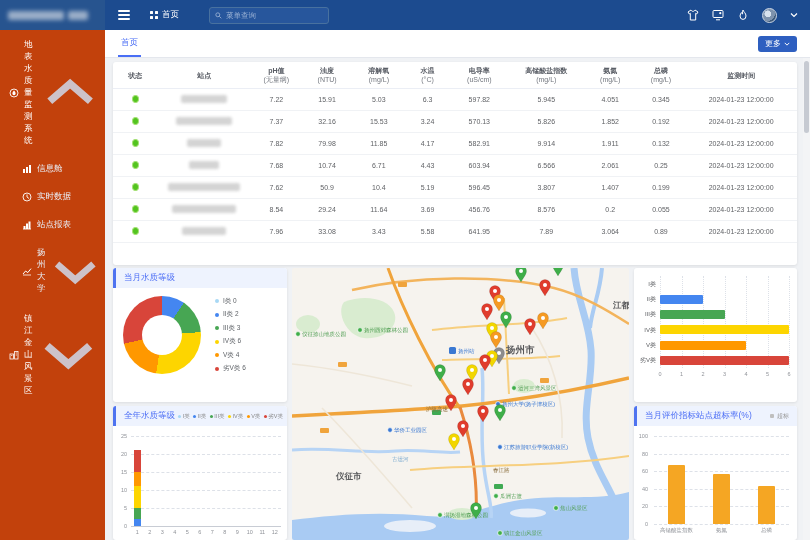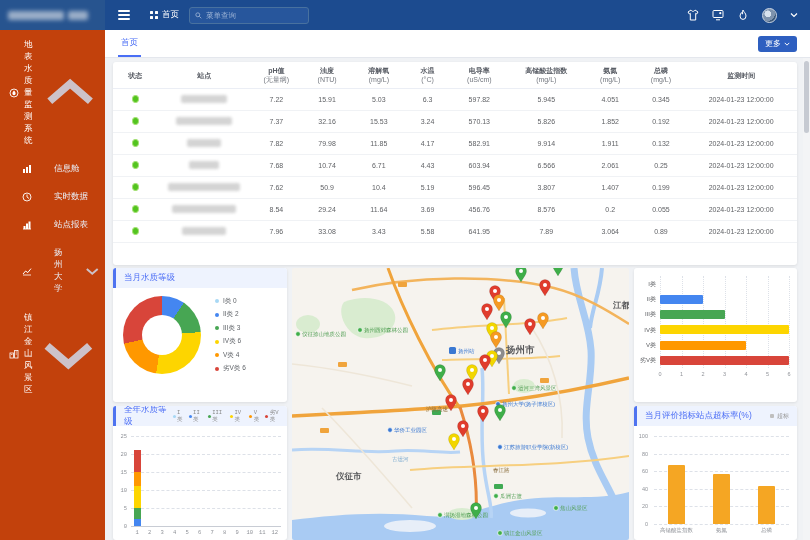--- a/index.html
+++ b/index.html
@@ -5,33 +5,33 @@
   * { margin:0; padding:0; box-sizing:border-box; }
   html,body { background:#d8dbe0; }
   body { font-family:"Liberation Sans", sans-serif; }
   .screen { position:relative; width:810px; height:540px; background:#f0f2f5; overflow:hidden; }
 
   
   .sidebar { position:absolute; left:0; top:0; width:105px; height:540px; background:#c2410c; z-index:3; }
   .logo { height:30px; display:flex; align-items:center; gap:4px; padding:0 8px; background:#27548f; }
   .redact { display:inline-block; height:9px; background:#aebdd2; border-radius:2px; filter:blur(2px); opacity:.85; }
   .nav-group-head { display:flex; align-items:center; gap:5px; padding:9px 8px 8px 9px; color:#fff; font-size:8.5px; cursor:pointer; }
-  .nav-item { display:flex; align-items:center; gap:22px; padding:8px 6px 8px 22px; color:#eaf0f9; font-size:8.5px; cursor:pointer; }
+  .nav-item { display:flex; align-items:center; gap:5px; padding:8px 6px 8px 22px; color:#eaf0f9; font-size:8.5px; cursor:pointer; }
   .nav-chev { margin-left:auto; opacity:.85; display:flex; }
   .nav-ic { width:10px; height:10px; flex:0 0 auto; display:flex; }
   .nav-ic svg, .nav-chev svg { width:100%; height:100%; }
 
   
   .navbar { position:absolute; left:105px; top:0; width:705px; height:30px; background:#1c4b8f; display:flex; align-items:center; color:#fff; z-index:2; }
   .hamburger { margin-left:13px; display:flex; flex-direction:column; gap:2.5px; cursor:pointer; }
   .hamburger i { display:block; width:12px; height:1.8px; background:#fff; border-radius:1px; }
   .crumb { margin-left:20px; display:flex; align-items:center; gap:4px; font-size:8.5px; cursor:pointer; }
   .grid-ic { width:8px; height:8px; display:grid; grid-template-columns:1fr 1fr; gap:1.2px; }
   .grid-ic i { background:#fff; border-radius:.5px; }
-  .searchbox { margin-left:10px; width:120px; height:17px; background:#27569c; border:1px solid #48719f; border-radius:3px; display:flex; align-items:center; padding:0 5px; gap:4px; }
+  .searchbox { margin-left:30px; width:120px; height:17px; background:#27569c; border:1px solid #48719f; border-radius:3px; display:flex; align-items:center; padding:0 5px; gap:4px; }
   .searchbox svg { width:7px; height:7px; flex:0 0 auto; }
   .searchbox input { flex:1; background:transparent; border:none; outline:none; color:#cdd9ea; font-size:7.5px; font-family:"Liberation Sans",sans-serif; }
   .searchbox input::placeholder { color:#9db4d6; }
   .nav-right { margin-left:auto; display:flex; align-items:center; gap:13px; margin-right:12px; }
   .nav-right .tb-ic { width:12px; height:12px; display:flex; cursor:pointer; }
   .tb-ic svg { width:100%; height:100%; }
   .avatar { width:15px; height:15px; border-radius:50%; background:radial-gradient(circle at 38% 38%, #d7e2ee 0 30%, #7e93ad 31% 60%, #3e5a7a 61%); border:1px solid #cfd9e6; cursor:pointer; }
 
   
   .tabbar { position:absolute; left:105px; top:30px; width:705px; height:28px; background:#fff; border-bottom:1px solid #e4e7ed; display:flex; align-items:center; z-index:1; }
@@ -53,21 +53,21 @@
   .name-redact { display:inline-block; height:8px; background:#d4d4d4; border-radius:2px; filter:blur(1.5px); }
 
   .donut-card { left:8px; top:210px; width:174px; height:134px; }
   .donut-body { display:flex; align-items:center; padding:8px 6px 6px 10px; }
   .donut { position:relative; width:78px; height:78px; border-radius:50%; }
   .donut::after { content:""; position:absolute; left:19px; top:19px; width:40px; height:40px; border-radius:50%; background:#fff; }
   .legend-col { margin-left:14px; display:flex; flex-direction:column; gap:4.5px; }
   .legend-item { display:flex; align-items:center; gap:4px; font-size:6.5px; color:#5f6368; }
   .legend-dot { width:4px; height:4px; border-radius:50%; flex:0 0 auto; }
 
-  .year-card { left:8px; top:348px; width:174px; height:134px;font-family:Liberation Mono, monospace; }
+  .year-card { left:8px; top:348px; width:174px; height:134px; }
   .year-card .panel-head { padding-right:4px; }
   .inline-legend { margin-left:auto; display:flex; gap:3.5px; align-items:center; }
   .inline-legend .legend-item { font-size:5.5px; gap:1.5px; color:#888; }
   .inline-legend .legend-dot { width:3px; height:3px; }
   .axis-chart { position:relative; }
   .ytick { position:absolute; font-size:5.5px; color:#909399; transform:translateY(-50%); text-align:right; width:14px; }
   .gridline { position:absolute; border-top:1px dashed #dde1e8; height:0; }
   .vgridline { position:absolute; border-left:1px dotted #dde1e8; width:0; }
   .xtick { position:absolute; font-size:5.5px; color:#909399; transform:translateX(-50%); }
   .stackseg { position:absolute; }

